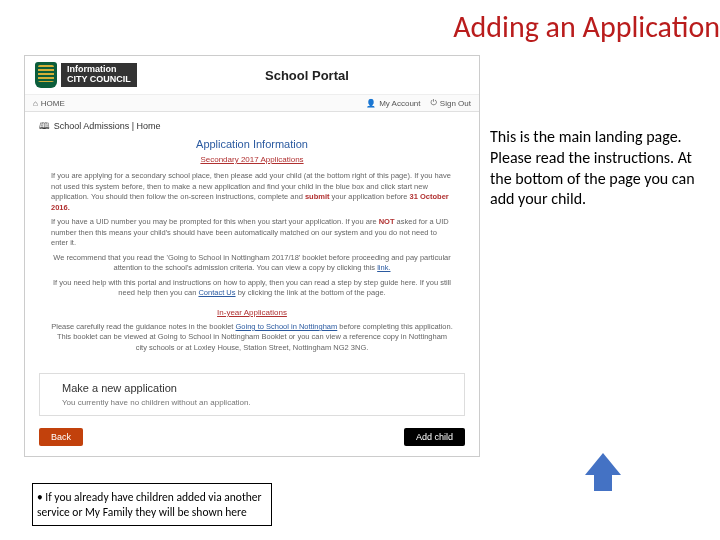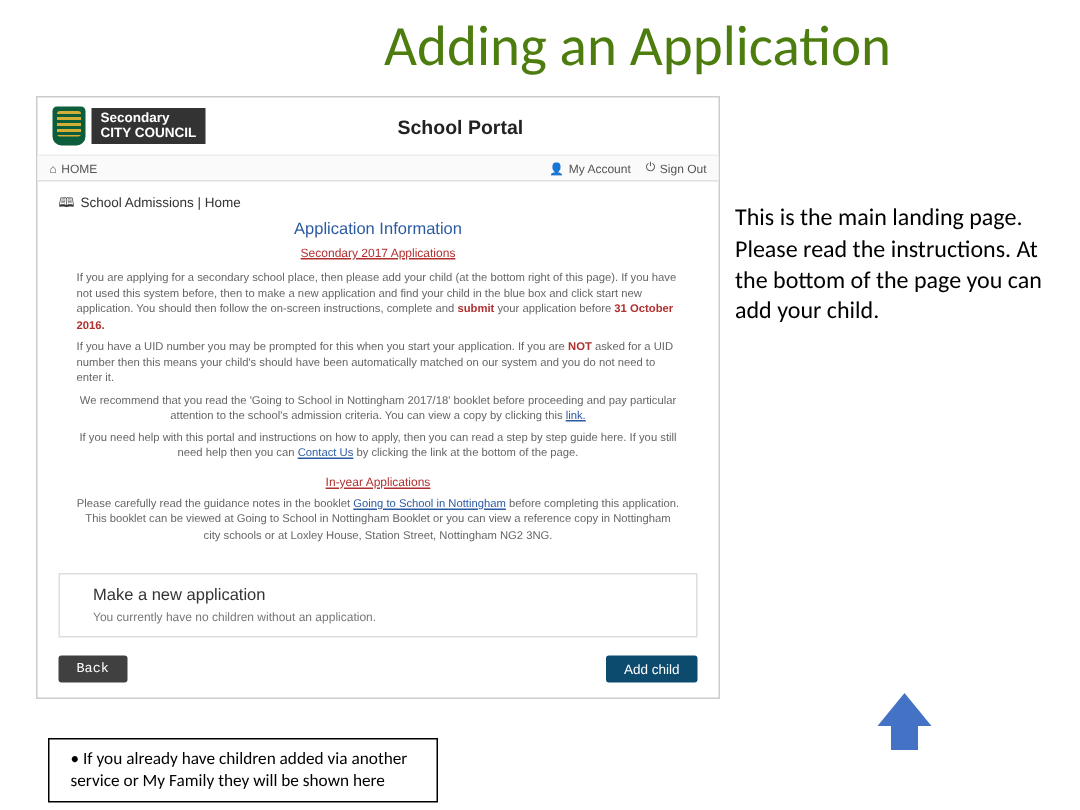--- a/index.html
+++ b/index.html
@@ -1,17 +1,17 @@
 <!DOCTYPE html>
 <html><head>
 <meta charset="utf-8">
 <style>
   * { box-sizing: border-box; margin: 0; padding: 0; }
   body { width: 720px; height: 540px; font-family: Calibri, Arial, sans-serif; background: #fff; position: relative; overflow: hidden; }
-  .slide-title { font-size: 38px; font-weight: 400; text-align: center; padding: 8px 0 10px 130px; color: #4d7c0f; }
+  .slide-title { font-size: 30px; font-weight: 400; text-align: right; padding: 8px 0 10px 130px; color: #b91c1c; }
   .main-row { display: flex; gap: 10px; padding: 0 24px; }
   .screenshot-col { flex: 0 0 456px; }
   .side-col { flex: 1; padding-top: 72px; font-size: 16px; line-height: 1.3; }
   .portal { border: 1px solid #ccc; background: #fff; font-family: Arial, sans-serif; }
   .portal-header { display: flex; align-items: center; gap: 8px; padding: 6px 10px; border-bottom: 1px solid #eee; }
   .council-logo { display: flex; align-items: center; gap: 4px; }
   .council-crest { width: 22px; height: 26px; background: #0b5d3b; border-radius: 3px 3px 6px 6px; position: relative; }
   .council-crest::after { content:""; position:absolute; left:3px; top:3px; right:3px; bottom:6px; background: repeating-linear-gradient(#d4af37 0 2px, #0b5d3b 2px 4px); border-radius:2px; }
   .council-text { background: #333; color: #fff; font-size: 9px; font-weight: bold; line-height: 1.1; padding: 2px 6px; }
   .portal-title { flex: 1; text-align: center; font-size: 13px; font-weight: bold; color: #222; }
@@ -27,42 +27,42 @@
   .para { margin: 4px 12px; color:#666; }
   .para .em { color:#b03030; font-weight:bold; }
   .para .lk { color:#2b5aa0; text-decoration: underline; }
   .center { text-align:center; }
   .inyear { text-align:center; color:#b03030; text-decoration: underline; font-size:8px; margin:8px 0 4px; }
   .new-app { border:1px solid #ddd; margin:8px 14px 6px; padding:8px 22px; }
   .new-app-title { font-size:11px; color:#333; margin-bottom:4px; }
   .new-app-sub { font-size:8px; color:#777; }
   .btn-row { display:flex; justify-content: space-between; padding: 6px 14px 10px; }
   .btn { font-size:9px; padding:4px 12px; border-radius:2px; border:none; color:#fff; cursor:pointer; }
-  .btn-back { background:#404040;font-family:Liberation Mono, monospace; }
-  .btn-add { background:#0c4a6e; }
+  .btn-back { background:#c2410c; }
+  .btn-add { background:#000000; }
   .bottom-row { display:flex; align-items:flex-start; gap:20px; padding: 26px 32px 0; }
-  .note-box { border:1px solid #000; padding:6px 14px; width:260px; font-size:11.5px; line-height:1.25; }
+  .note-box { border:1px solid #000; padding:6px 4px; width:240px; font-size:11.5px; line-height:1.25; }
   .callout { margin-left:auto; text-align:center; position: relative; width: 170px; }
   .arrow-up { width:0; height:0; border-left:18px solid transparent; border-right:18px solid transparent; border-bottom:22px solid #4472c4; margin: -30px auto 0; }
   .arrow-stem { width:18px; height:18px; background:#4472c4; margin:-2px auto 4px; }
   .callout-box { border:1px solid #000; padding:8px 10px; font-size:15px; display:inline-block; }
 </style>
 </head>
 <body>
 
 <div class="slide-title">Adding an Application</div>
 
 <div class="main-row">
   <div class="screenshot-col">
     <div class="portal">
       <div class="portal-header">
         <div class="council-logo">
           <div class="council-crest"></div>
           <div class="council-text">
-            <div>Secondary</div>
+            <div>Information</div>
             <div>CITY COUNCIL</div>
           </div>
         </div>
         <div class="portal-title">School Portal</div>
       </div>
       <div class="portal-nav">
         <div class="nav-left">
           <span class="nav-item">
             <span class="icon">⌂</span>
             <span>HOME</span>

